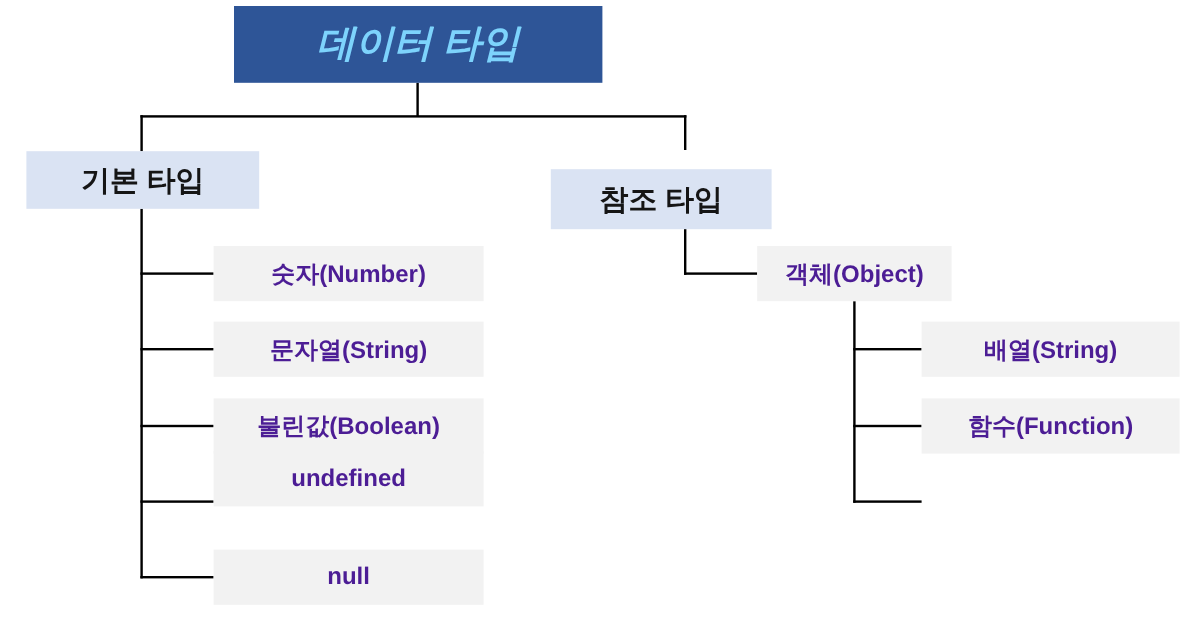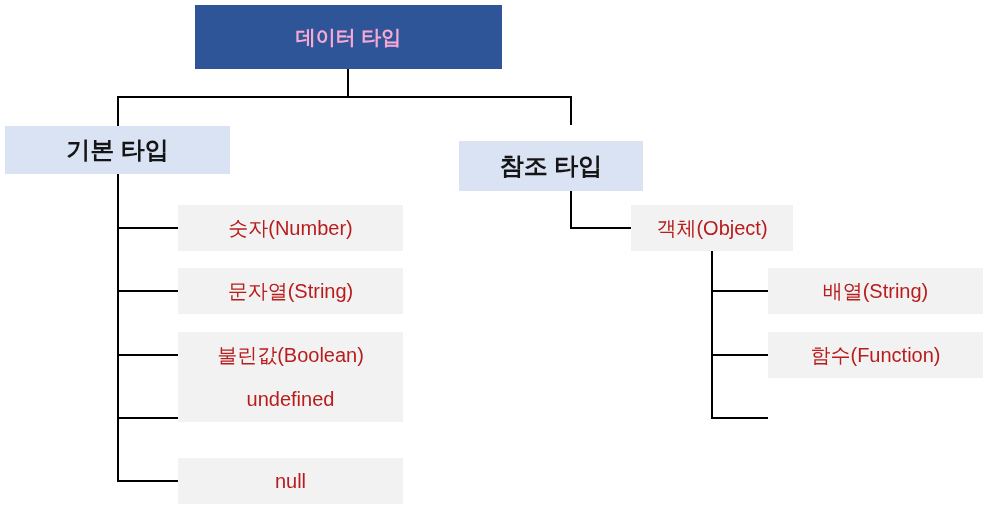--- a/index.html
+++ b/index.html
@@ -15,35 +15,36 @@
     position: absolute;
     display: flex;
     align-items: center;
     justify-content: center;
     text-align: center;
     box-sizing: border-box;
     white-space: nowrap;
   }
   .node.root {
     background: #2e5597;
-    color: #f9a8d4;
-    font-size: 20px;
+    color: #7dd3fc;
+    font-size: 32px;
     font-weight: 700;
+    font-style: italic;
   }
   .node.branch {
     background: #dae3f3;
     color: #151515;
     font-size: 24px;
     font-weight: 700;
   }
   .node.leaf {
     background: #f2f2f2;
-    color: #b91c1c;
+    color: #4c1d95;
     font-size: 20px;
-    font-weight: 400;
+    font-weight: 700;
   }
   .line {
     position: absolute;
     background: #000000;
   }
 </style>
 </head>
 <body>
 
 <div class="canvas">
@@ -63,21 +64,21 @@
   <div class="line" style="left:570px; top:175px; width:2px;   height:54px;"></div>
   <div class="line" style="left:570px; top:227px; width:61px;  height:2px;"></div>
 
   <div class="line" style="left:711px; top:251px; width:2px;   height:168px;"></div>
   <div class="line" style="left:711px; top:290px; width:57px;  height:2px;"></div>
   <div class="line" style="left:711px; top:354px; width:57px;  height:2px;"></div>
   <div class="line" style="left:711px; top:417px; width:57px;  height:2px;"></div>
 
   <div class="node root" style="left:195px; top:5px;   width:307px; height:64px;">데이터 타입</div>
 
-  <div class="node branch" style="left:5px;   top:126px; width:225px; height:48px;">기본 타입</div>
+  <div class="node branch" style="left:22px;   top:126px; width:194px; height:48px;">기본 타입</div>
 
   <div class="node branch" style="left:459px; top:125px; width:184px; height:50px;margin-top:16px;">참조 타입</div>
 
   <div class="node leaf" style="left:178px; top:205px; width:225px; height:46px;">숫자(Number)</div>
   <div class="node leaf" style="left:178px; top:268px; width:225px; height:46px;">문자열(String)</div>
   <div class="node leaf" style="left:178px; top:332px; width:225px; height:46px;">불린값(Boolean)</div>
   <div class="node leaf" style="left:178px; top:376px; width:225px; height:46px;">undefined</div>
   <div class="node leaf" style="left:178px; top:458px; width:225px; height:46px;">null</div>
 
   <div class="node leaf" style="left:631px; top:205px; width:162px; height:46px;">객체(Object)</div>

